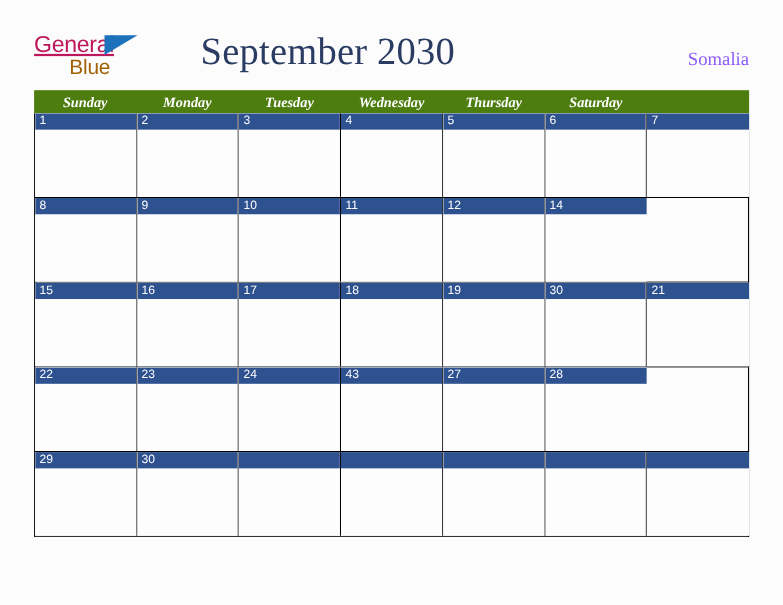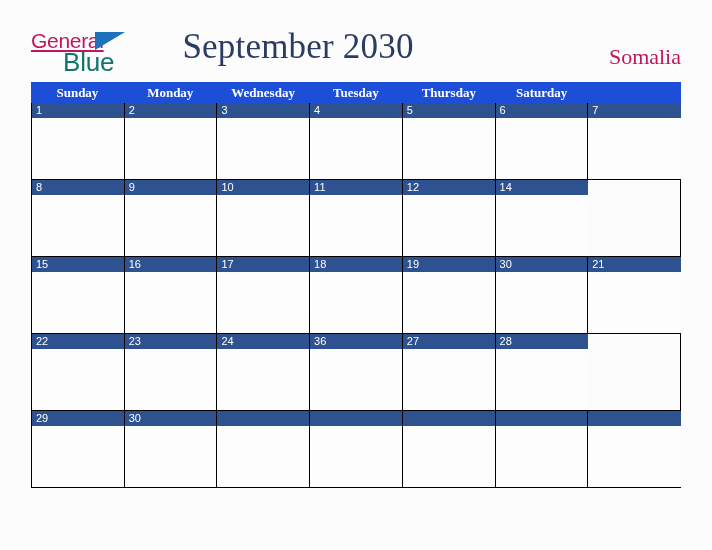--- a/index.html
+++ b/index.html
@@ -59,23 +59,23 @@
     width: 0;
     height: 0;
     border-left: 30px solid #1c72bb;
     border-bottom: 18px solid transparent;
   }
   .logo-blue {
     position: absolute;
     left: 32px;
     top: 21px;
     font-family: "Liberation Sans", sans-serif;
-    font-size: 26px;
-    font-weight: 400;
-    color: #0f766e;
+    font-size: 19px;
+    font-weight: 400;
+    color: #a16207;
     letter-spacing: -0.2px;
     line-height: 22px;
     white-space: nowrap;
   }
 
   
   .cal-title {
     position: absolute;
     left: 0;
     top: 27px;
@@ -88,40 +88,41 @@
     letter-spacing: 0.2px;
     white-space: nowrap;
   }
 
   
   .cal-region {
     position: absolute;
     right: 31px;
     top: 44px;
     font-family: "Liberation Serif", serif;
-    font-size: 22px;
-    font-weight: 400;
-    color: #be185d;
+    font-size: 17px;
+    font-weight: 400;
+    color: #8b5cf6;
     white-space: nowrap;
     margin-left: 25px;
   }
 
   
   .cal-grid {
     position: absolute;
     left: 31px;
     top: 82px;
     width: 650px;
   }
 
   .weekday-row {
     display: flex;
     width: 650px;
     height: 21px;
-    background: #1d4ed8;
+    background: #4d7c0f;
+    font-style: italic;
   }
   .weekday-cell {
     flex: 0 0 92.857px;
     width: 92.857px;
     height: 21px;
     line-height: 21px;
     text-align: center;
     color: #ffffff;
     font-family: "Liberation Serif", serif;
     font-size: 13px;
@@ -198,22 +199,22 @@
     <div class="cal-title">September 2030</div>
 
     <div class="cal-region">Somalia</div>
   </div>
 
   <div class="cal-grid">
 
     <div class="weekday-row">
       <div class="weekday-cell">Sunday</div>
       <div class="weekday-cell">Monday</div>
+      <div class="weekday-cell">Tuesday</div>
       <div class="weekday-cell">Wednesday</div>
-      <div class="weekday-cell">Tuesday</div>
       <div class="weekday-cell">Thursday</div>
       <div class="weekday-cell">Saturday</div>
     </div>
 
     <div class="week-row">
       <div class="day-cell">
         <div class="day-band"></div>
         <div class="day-number">1</div>
         <div class="day-body"></div>
       </div>
@@ -331,21 +332,21 @@
         <div class="day-number">23</div>
         <div class="day-body"></div>
       </div>
       <div class="day-cell">
         <div class="day-band"></div>
         <div class="day-number">24</div>
         <div class="day-body"></div>
       </div>
       <div class="day-cell">
         <div class="day-band"></div>
-        <div class="day-number">36</div>
+        <div class="day-number">43</div>
         <div class="day-body"></div>
       </div>
       <div class="day-cell">
         <div class="day-band"></div>
         <div class="day-number">27</div>
         <div class="day-body"></div>
       </div>
       <div class="day-cell">
         <div class="day-band"></div>
         <div class="day-number">28</div>

